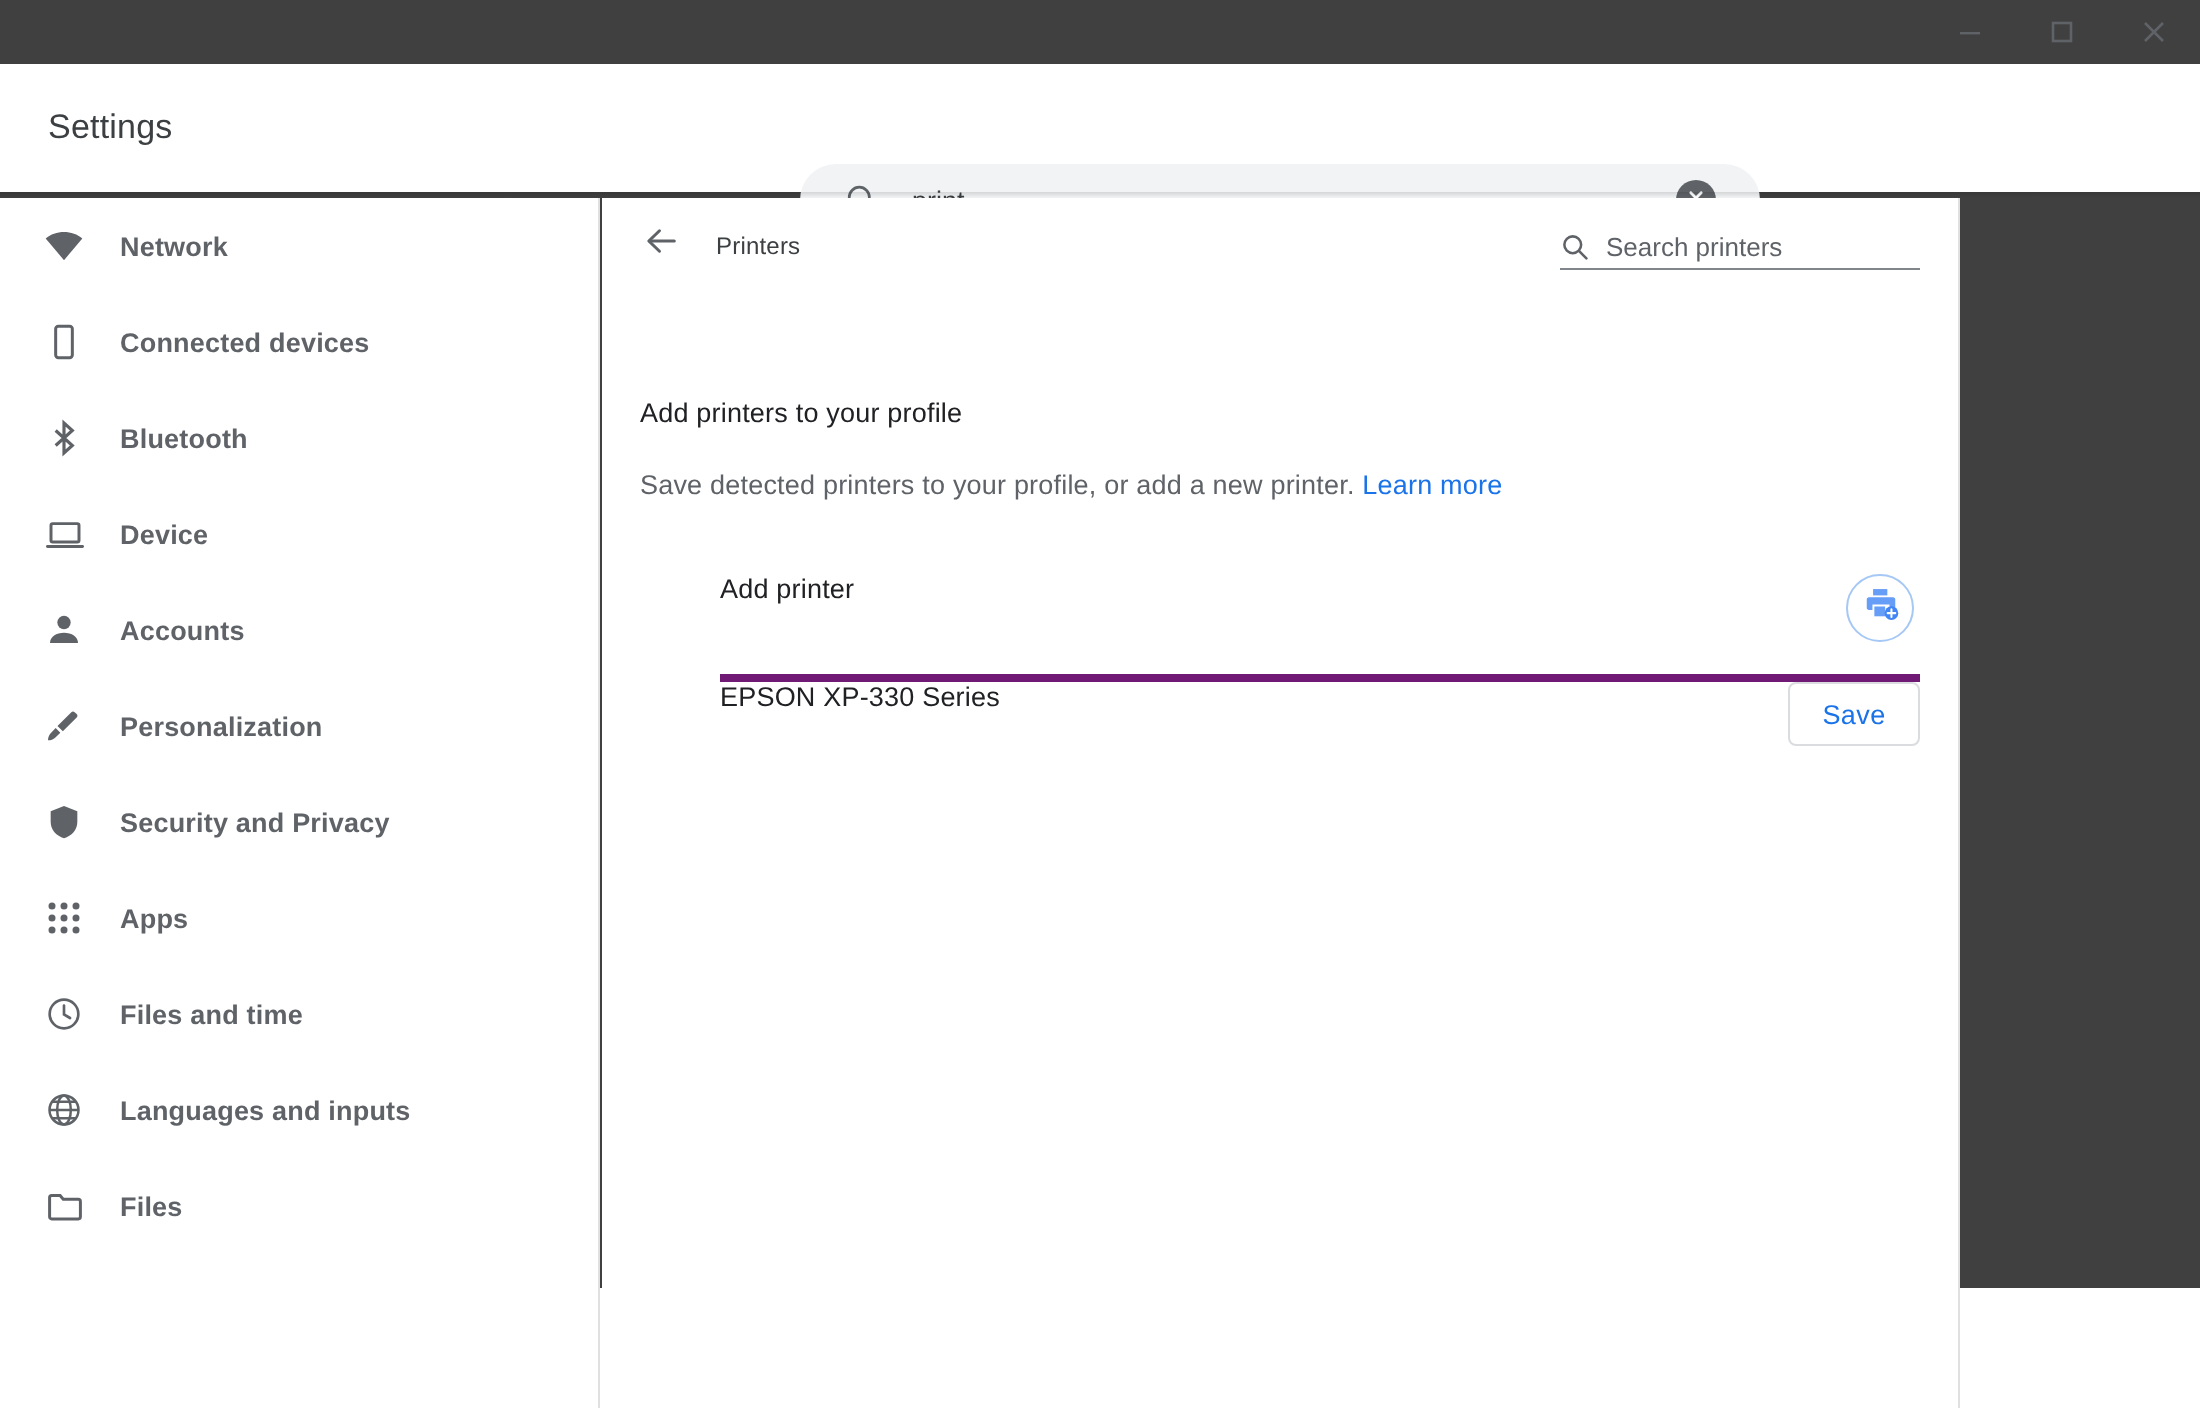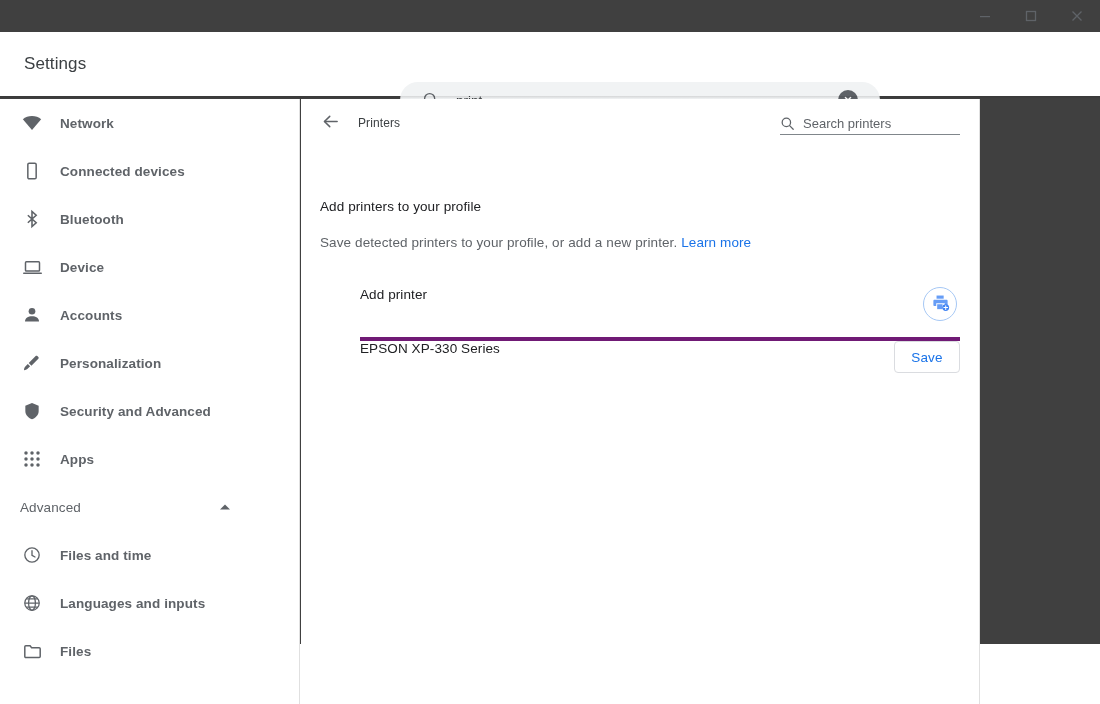--- a/index.html
+++ b/index.html
@@ -250,48 +250,40 @@
       <span class="nav-label">Personalization</span>
     </div>
 
 
     <div class="nav-item">
       <span class="nav-ico">
         <svg width="20" height="20" viewBox="0 0 24 24" fill="#5f6368">
           <path d="M12 2.4 L20 5.6 V12 C20 16.6 16.6 20.4 12 21.8 C7.4 20.4 4 16.6 4 12 V5.6 Z"></path>
         </svg>
       </span>
-      <span class="nav-label">Security and Advanced</span>
+      <span class="nav-label">Security and Privacy</span>
     </div>
 
     <div class="nav-item">
       <span class="nav-ico">
         <svg width="18" height="18" viewBox="0 0 18 18" fill="#5f6368">
           <circle cx="3" cy="3" r="1.75"></circle>
             <circle cx="9" cy="3" r="1.75"></circle>
             <circle cx="15" cy="3" r="1.75"></circle>
           <circle cx="3" cy="9" r="1.75"></circle>
             <circle cx="9" cy="9" r="1.75"></circle>
             <circle cx="15" cy="9" r="1.75"></circle>
           <circle cx="3" cy="15" r="1.75"></circle>
             <circle cx="9" cy="15" r="1.75"></circle>
             <circle cx="15" cy="15" r="1.75"></circle>
         </svg>
       </span>
       <span class="nav-label">Apps</span>
     </div>
 
-    <div class="adv-row">
-      <span class="adv-label">Advanced</span>
-      <span class="adv-chev">
-        <svg width="12" height="8" viewBox="0 0 12 8">
-            <path d="M1 6.5 L6 1.5 L11 6.5 Z" fill="#5f6368"></path>
-          </svg>
-      </span>
-    </div>
 
     <div class="nav-item">
       <span class="nav-ico">
         <svg width="20" height="20" viewBox="0 0 24 24" fill="none" stroke="#5f6368" stroke-width="1.6">
           <circle cx="12" cy="12" r="8.6"></circle>
           <path d="M12 6.9 V12.3 L15.6 14.4" stroke-linecap="round"></path>
         </svg>
       </span>
       <span class="nav-label">Files and time</span>
     </div>

